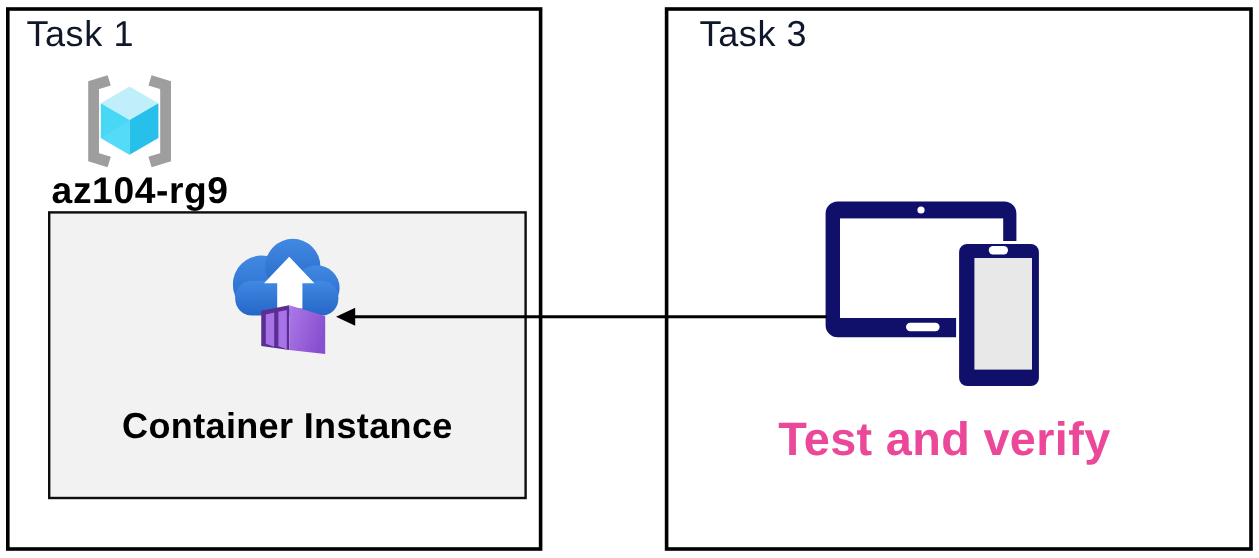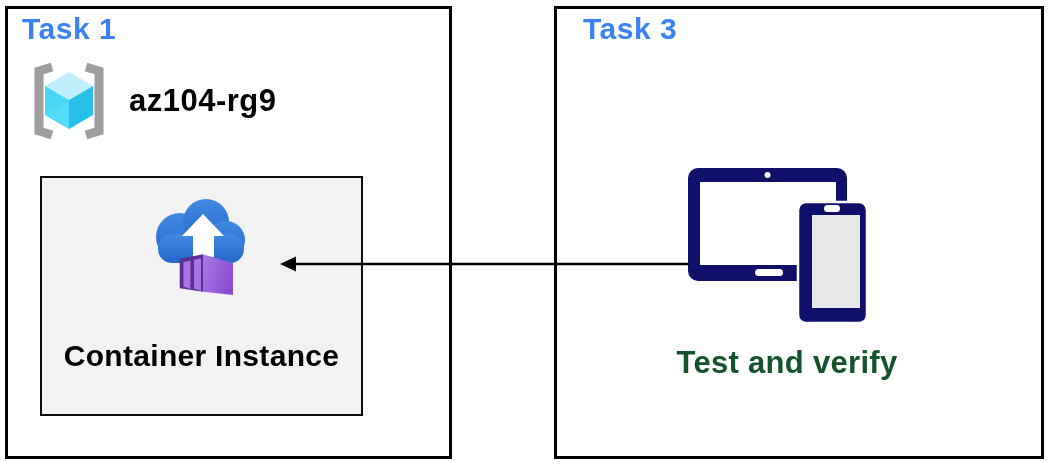--- a/index.html
+++ b/index.html
@@ -8,48 +8,48 @@
     font-family:"Liberation Sans","DejaVu Sans",sans-serif;
   }
   .panel{
     position:absolute;top:6px;height:453px;border:3px solid #000;background:#fff;
     box-sizing:border-box;
   }
   .panel-1{left:5px;width:447px;}
   .panel-2{left:554px;width:490px;}
   .panel-title{
     position:absolute;left:14px;top:3px;
-    font-size:30px;font-weight:bold;color:#3b82f6;letter-spacing:0.5px;
+    font-size:30px;font-weight:normal;color:#0f172a;letter-spacing:0.5px;
   }
   .rg-row{
-    position:absolute;left:18px;top:52px;display:flex;align-items:center;
+    position:absolute;left:18px;top:52px;display:flex;align-items:center;flex-direction:column;
   }
   .rg-icon{width:86px;height:80px;display:block;}
   .rg-name{
     font-size:31px;font-weight:bold;color:#000;margin-left:17px;letter-spacing:0.5px;
   }
   .card{
-    position:absolute;left:32px;top:167px;width:323px;height:240px;
+    position:absolute;left:32px;top:167px;width:399px;height:240px;
     background:#f2f2f2;border:2px solid #0d0d0d;box-sizing:border-box;
   }
   .aci-icon{
     position:absolute;left:50%;top:15px;transform:translateX(-50%);
     width:92px;height:106px;display:block;
   }
   .card-label{
     position:absolute;left:0;right:0;top:161px;text-align:center;
     font-size:30px;font-weight:bold;color:#000;letter-spacing:0.3px;
   }
   .panel-title-2{left:26px;}
   .devices-icon{
     position:absolute;left:129px;top:154px;width:185px;height:165px;display:block;
   }
   .task2-label{
     position:absolute;left:65px;top:336px;width:330px;text-align:center;
-    font-size:31px;font-weight:bold;color:#14532d;letter-spacing:0.3px;
+    font-size:39px;font-weight:bold;color:#ec4899;letter-spacing:0.3px;
   }
   .connector{
     position:absolute;left:278px;top:253px;width:412px;height:22px;display:block;
   }
 </style>
 </head>
 <body>
 
 <div class="stage">
 

